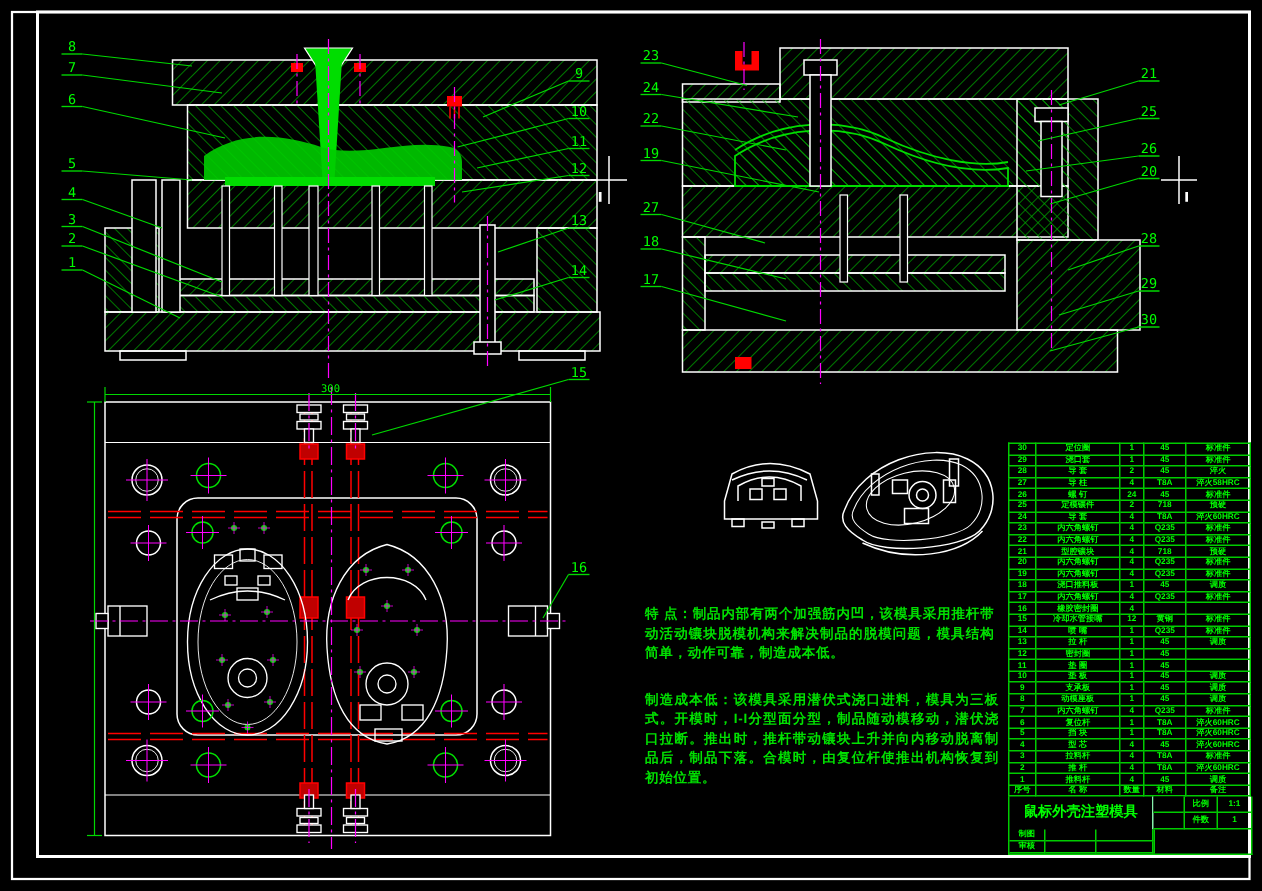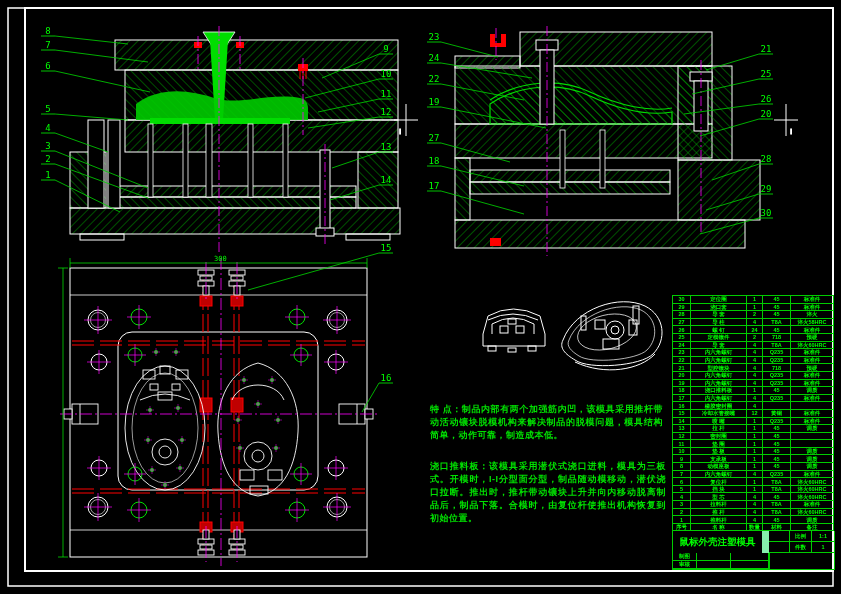--- a/index.html
+++ b/index.html
@@ -10,21 +10,21 @@
         text-align:justify;letter-spacing:.5px;}
   
   #bom-wrap{position:absolute;left:672px;top:295px;width:162px;color:#00ff00;}
   table.bom{border-collapse:collapse;table-layout:fixed;width:161px;}
   table.bom td{border:1px solid #00cc00;height:6.6px;font:bold 5.5px/6px "Liberation Sans",sans-serif;
                color:#00ff00;text-align:center;overflow:hidden;white-space:nowrap;padding:0;}
   table.bom td.nm{text-align:center;}
   
   #tblock{width:161px;border:1px solid #00cc00;border-top:none;}
   #tblock .row1{display:flex;height:22px;}
-  #tb-title{width:96px;border-right:7px solid #86efac;color:#00ff00;
+  #tb-title{width:96px;border-right:1px solid #86efac;color:#00ff00;
             font:bold 9.5px/22px "Liberation Sans",sans-serif;text-align:center;overflow:hidden;white-space:nowrap;}
   #tb-mini{width:65px;display:grid;grid-template-columns:20px 22px 23px;grid-auto-rows:11px;}
   #tb-mini div{border-left:1px solid #00cc00;border-bottom:1px solid #00cc00;
                font:bold 5.5px/10px "Liberation Sans",sans-serif;color:#00ff00;text-align:center;overflow:hidden;}
   #tb-mini div.first{border-left:none;}
   #tb-mini div.fill{background:#000;}
   #tblock .row2{display:flex;height:16px;}
   #tb-sign{width:96px;display:grid;grid-template-columns:24px 34px 38px;grid-auto-rows:8px;border-right:1px solid #00cc00;}
   #tb-sign div{border-right:1px solid #00cc00;border-bottom:1px solid #00cc00;
                font:bold 5.5px/7px "Liberation Sans",sans-serif;color:#00ff00;text-align:center;overflow:hidden;}
@@ -576,21 +576,21 @@
         </g>
         <g>
           <line x1="759" y1="218" x2="700" y2="234" stroke="#00d900" stroke-width="0.8"></line>
           <line x1="759" y1="218" x2="773" y2="218" stroke="#00d900" stroke-width="0.9"></line>
           <text x="766" y="216" fill="#00ff00" font-size="9" text-anchor="middle" font-family="DejaVu Sans Mono, monospace">30</text>
         </g>
       </g>
 </svg>
 
 <div class="note" style="left:430px;top:403px;width:233px;">特    点：制品内部有两个加强筋内凹，该模具采用推杆带动活动镶块脱模机构来解决制品的脱模问题，模具结构简单，动作可靠，制造成本低。</div>
-<div class="note" style="left:430px;top:460px;width:236px;">浇口推料板：该模具采用潜伏式浇口进料，模具为三板式。开模时，I-I分型面分型，制品随动模移动，潜伏浇口拉断。推出时，推杆带动镶块上升并向内移动脱离制品后，制品下落。合模时，由复位杆使推出机构恢复到初始位置。</div>
+<div class="note" style="left:430px;top:460px;width:236px;">制造成本低：该模具采用潜伏式浇口进料，模具为三板式。开模时，I-I分型面分型，制品随动模移动，潜伏浇口拉断。推出时，推杆带动镶块上升并向内移动脱离制品后，制品下落。合模时，由复位杆使推出机构恢复到初始位置。</div>
 
 <div id="bom-wrap">
   <table class="bom">
     <colgroup>
           <col style="width:18px">
           <col style="width:56px">
           <col style="width:16px">
           <col style="width:28px">
           <col style="width:43px">
         </colgroup>

